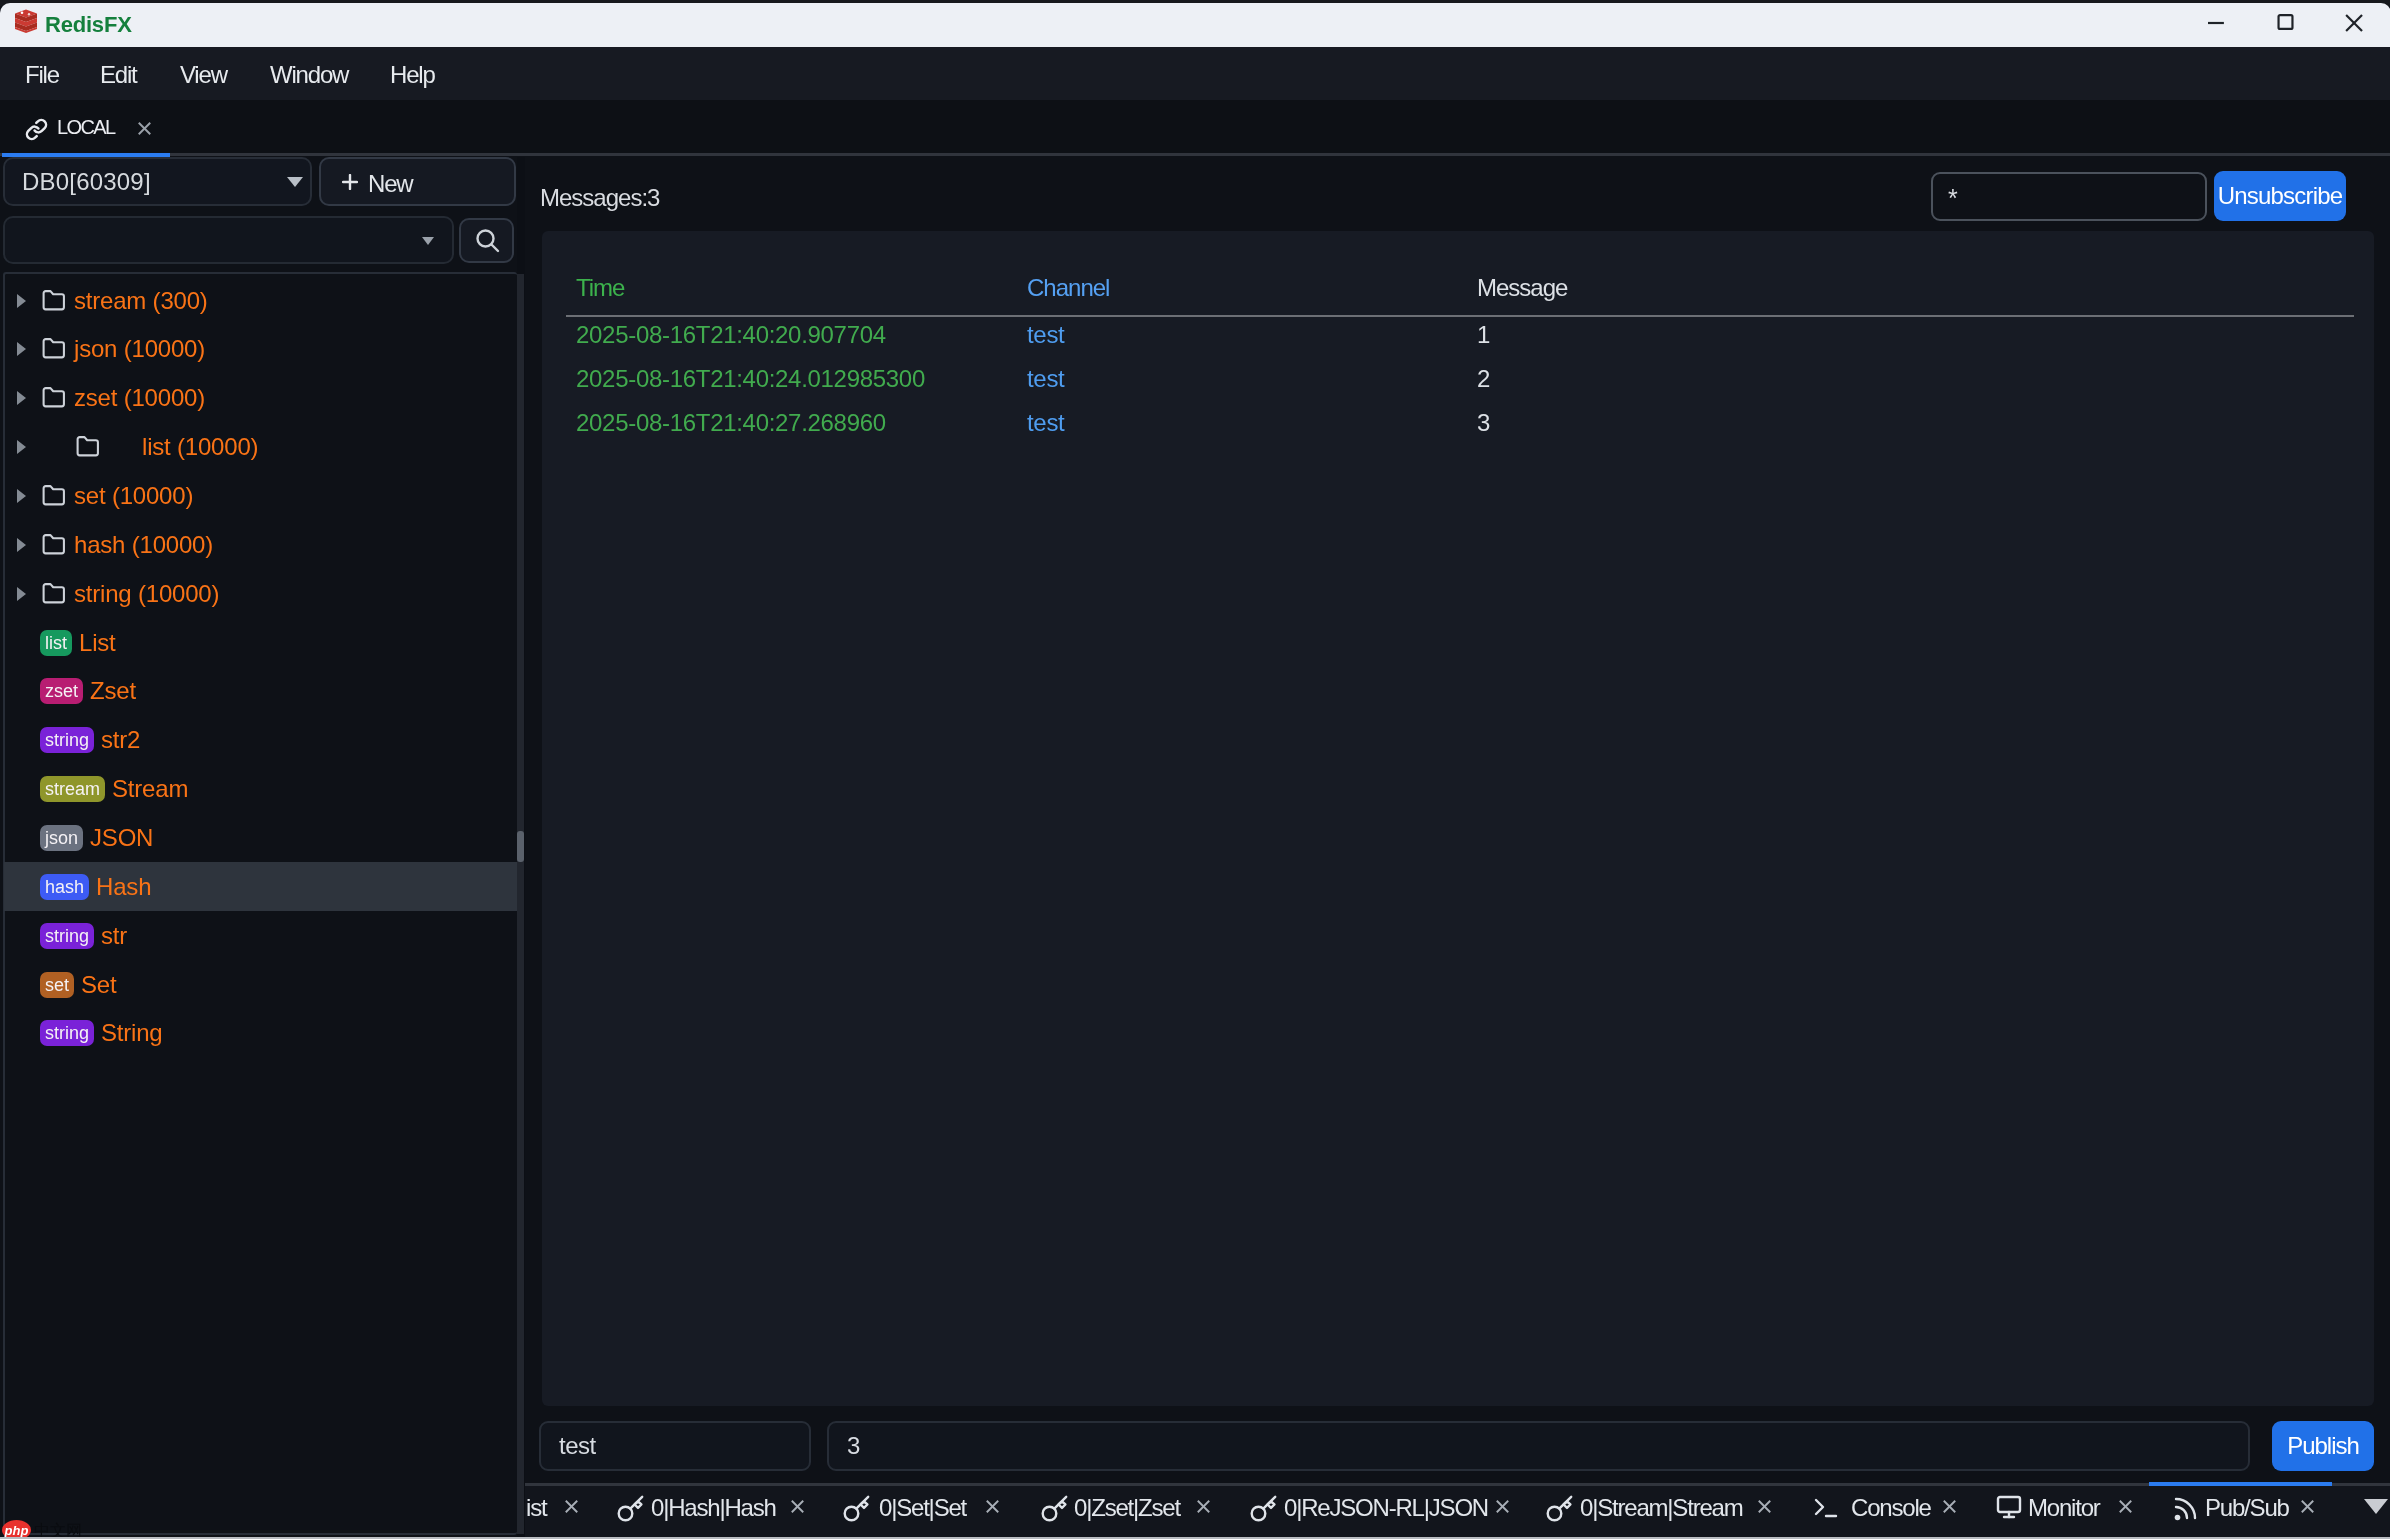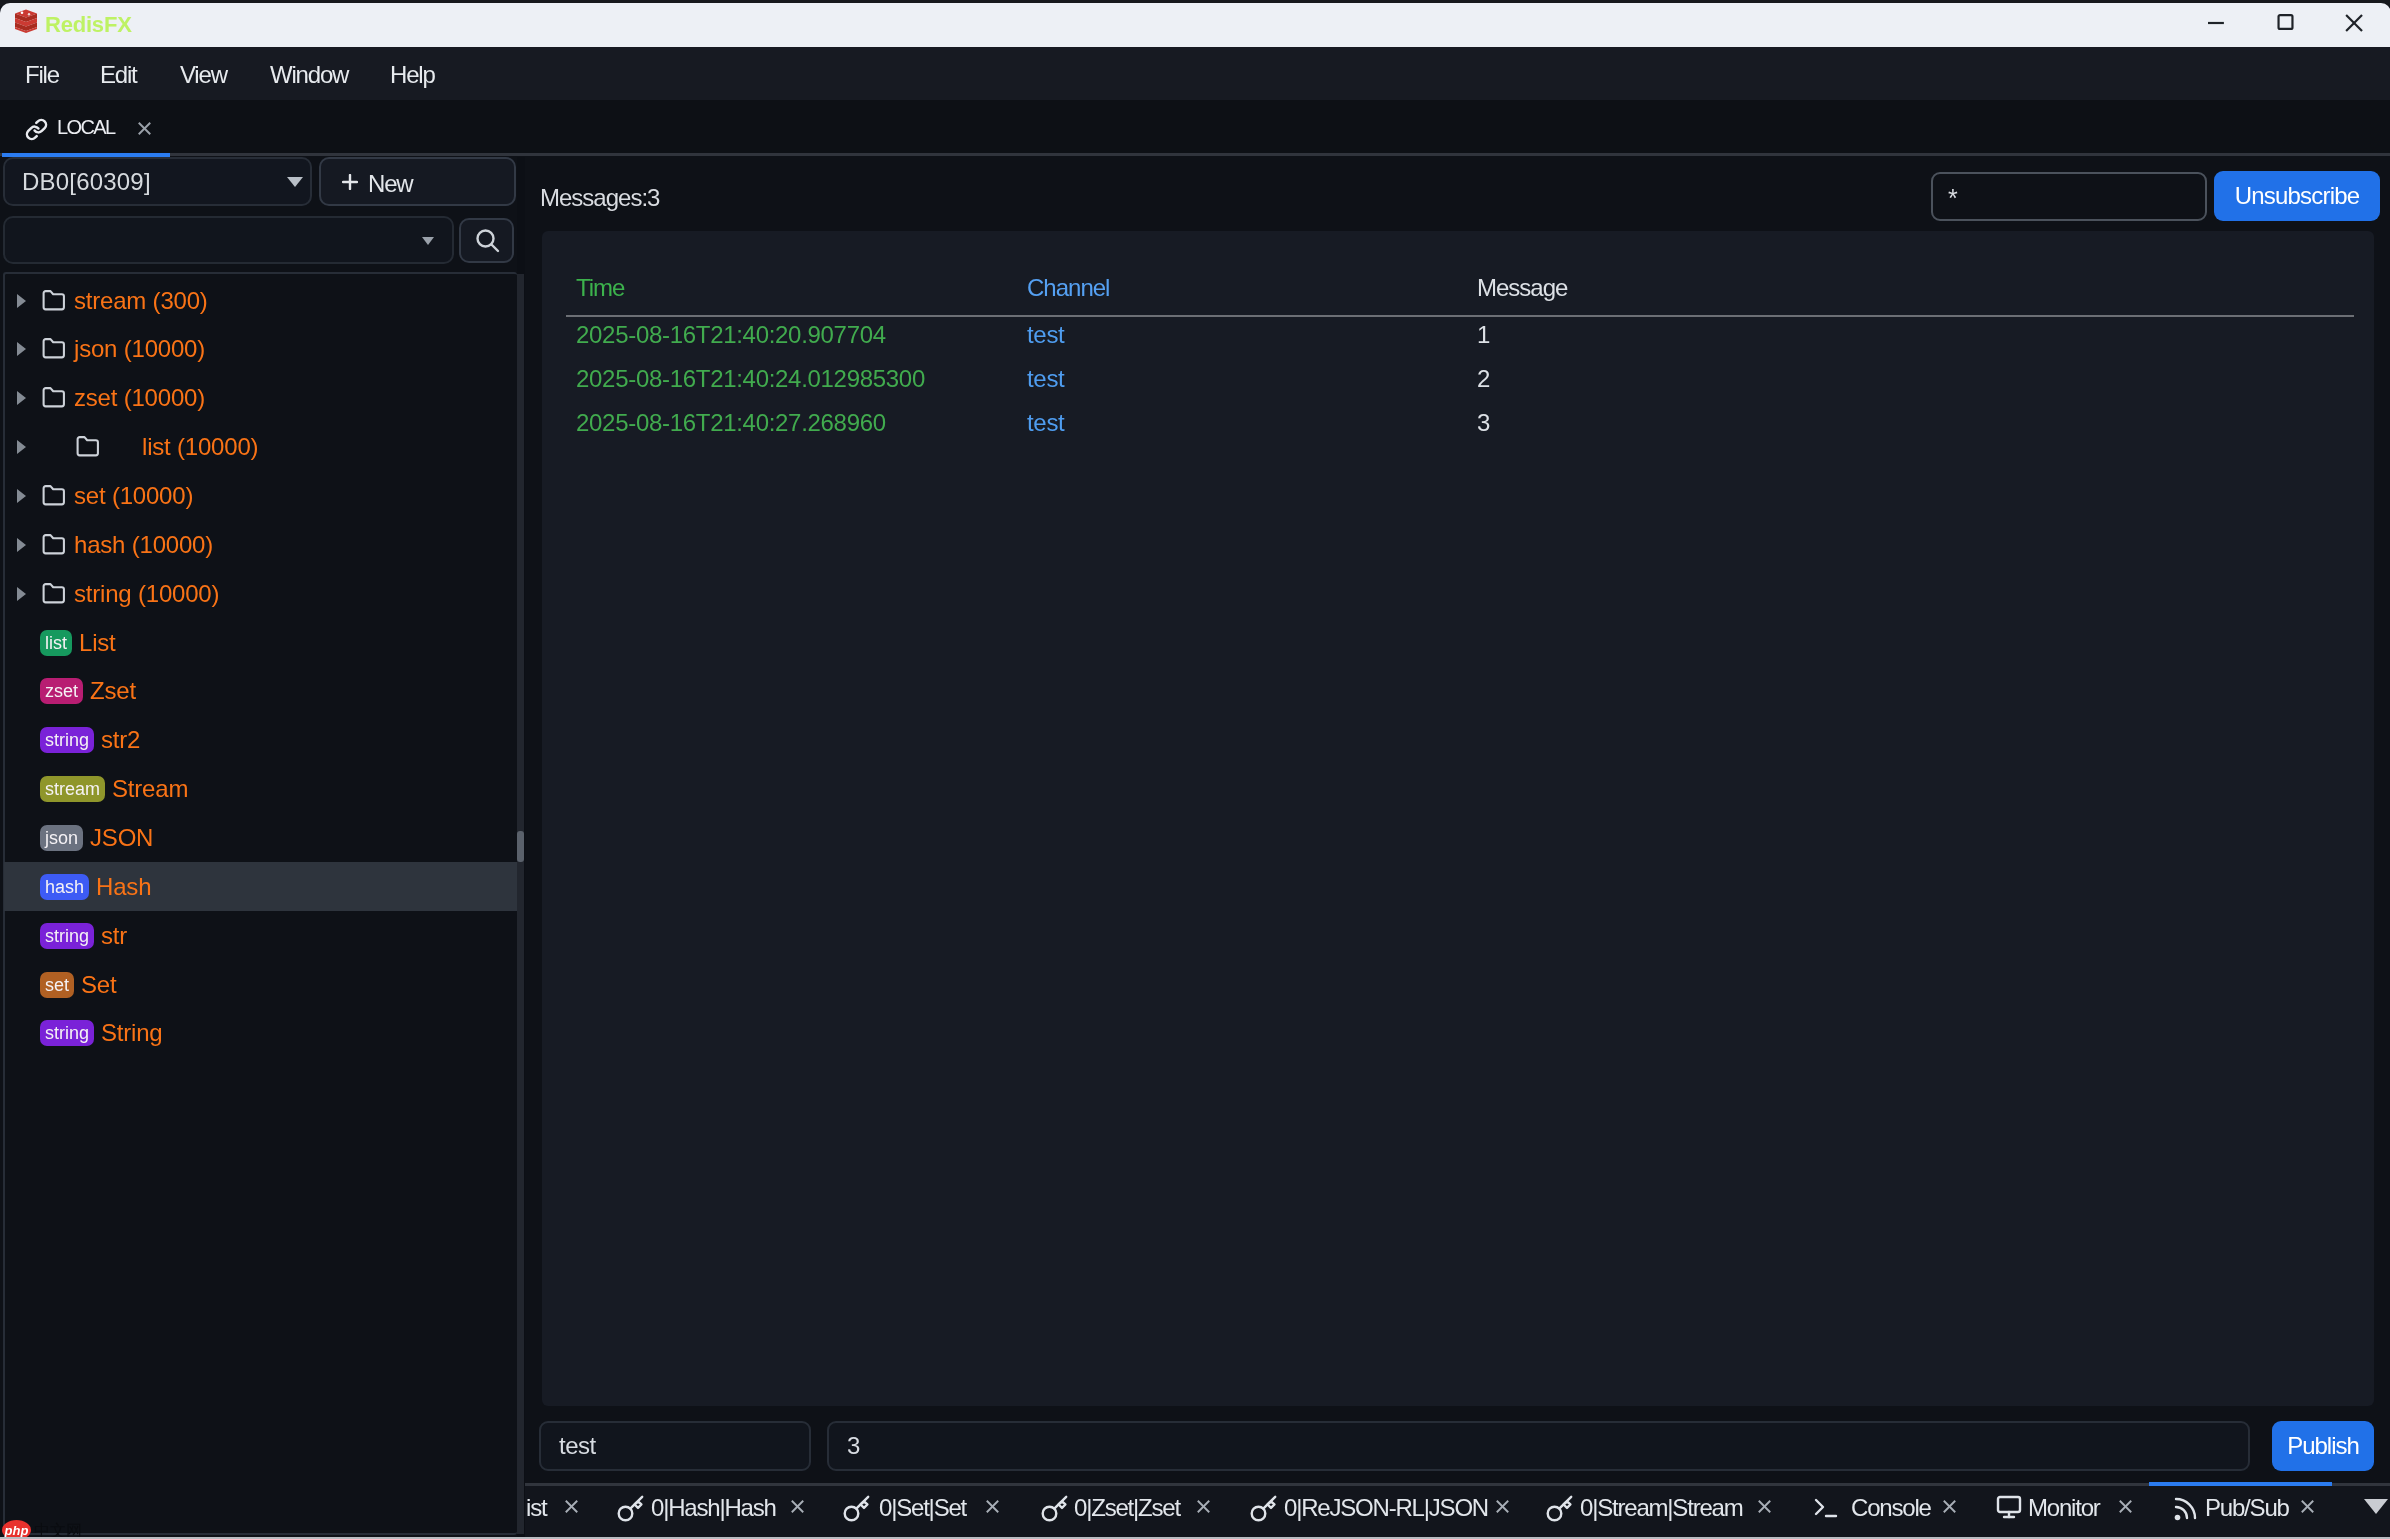--- a/index.html
+++ b/index.html
@@ -2,21 +2,21 @@
 <html><head>
 <meta charset="utf-8">
 <style>
   html,body{margin:0;padding:0;}
   body{width:2391px;height:1539px;position:relative;overflow:hidden;
        background:#0e1117;font-family:"Liberation Sans",sans-serif;}
   .abs{position:absolute;}
   
   #topdark{left:0;top:0;width:2391px;height:6px;background:#17191d;}
   #titlebar{left:0;top:3px;width:2391px;height:44px;background:#edf0f5;border-radius:10px 10px 0 0;}
-  #apptitle{left:45px;top:12px;font-size:22px;font-weight:600;color:#bef264;letter-spacing:-0.2px;text-align:center;}
+  #apptitle{left:45px;top:12px;font-size:22px;font-weight:600;color:#15803d;letter-spacing:-0.2px;text-align:center;}
   .winbtn{stroke:#1f2328;stroke-width:2.2;fill:none;}
   
   #menubar{left:0;top:47px;width:2391px;height:53px;background:#171a22;}
   .menuitem{top:61px;font-size:24px;color:#e7eaee;letter-spacing:-1.2px;}
   
   #tabrow{left:0;top:100px;width:2391px;height:54px;background:#0d1015;}
   #tabrowline{left:0;top:153px;width:2391px;height:3px;background:#30343c;}
   #localtext{left:57px;top:116px;font-size:20px;color:#eceef2;letter-spacing:-1.6px;}
   #localline{left:2px;top:153px;width:168px;height:4px;background:#2b7cf0;}
   
@@ -46,21 +46,21 @@
   .b-stream{background:#8f962b;}
   .b-json{background:#6b7280;}
   .b-hash{background:#3d5bf5;}
   .b-set{background:#b06023;}
   .selrow{background:#2e343d;}
   
   #msgcount{left:540px;top:184px;font-size:24px;color:#d9dce1;letter-spacing:-1px;}
   #starinput{left:1931px;top:172px;width:276px;height:49px;border:2px solid #4b525c;border-radius:9px;box-sizing:border-box;}
   #star{left:1948px;top:184px;font-size:25px;color:#d9dce1;}
   .bluebtn{background:#2171e8;border-radius:9px;color:#ffffff;display:flex;align-items:center;justify-content:center;}
-  #unsub{left:2214px;top:171px;width:166px;height:50px;font-size:24px;letter-spacing:-0.8px;}
+  #unsub{left:2214px;top:171px;width:132px;height:50px;font-size:24px;letter-spacing:-0.8px;}
   
   #tablebox{left:542px;top:231px;width:1832px;height:1175px;background:#171b24;border-radius:6px;}
   .th{top:274px;font-size:24px;letter-spacing:-1px;}
   #sep{left:566px;top:315px;width:1788px;height:2px;background:#6c6f75;}
   .green{color:#41ab4e;}
   .greenh{color:#3cb24c;}
   .blue{color:#4f9df0;}
   .blueh{color:#55a0f2;}
   .white{color:#dde1e6;}
   .cell{font-size:24px;letter-spacing:-0.3px;}

